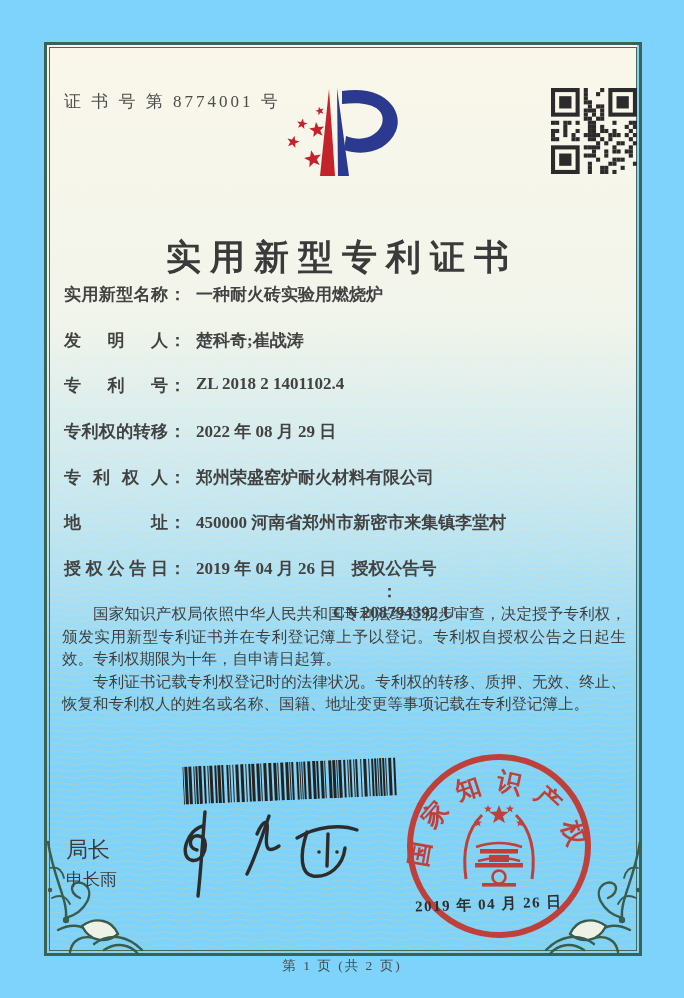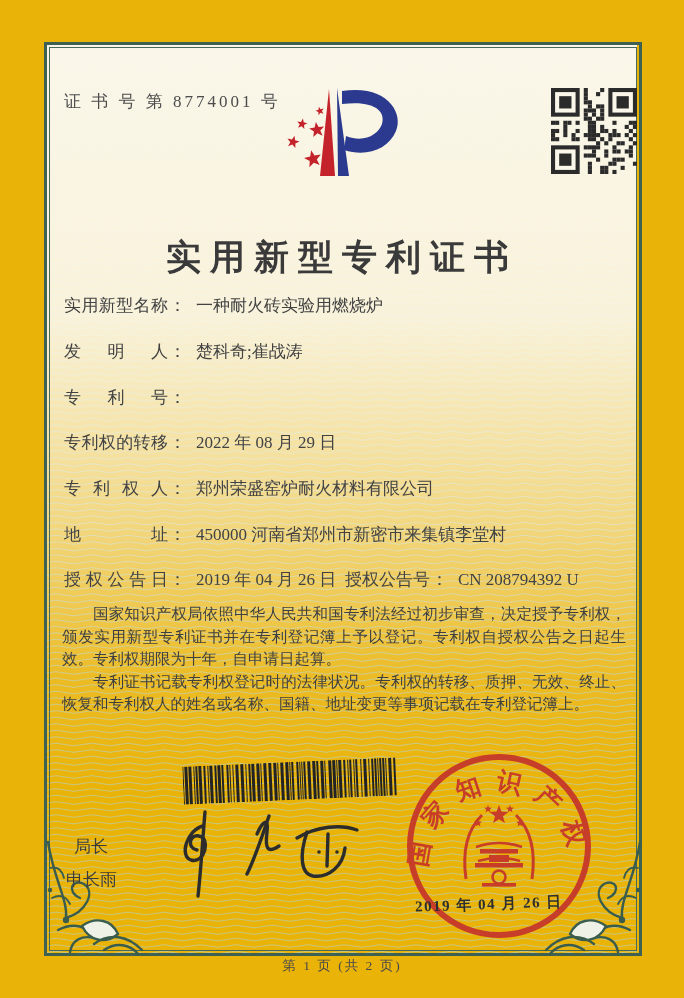--- a/index.html
+++ b/index.html
@@ -1,50 +1,50 @@
 <!DOCTYPE html>
 <html><head>
 <meta charset="utf-8">
 <style>
   html,body{margin:0;padding:0;background:#efecdc;}
   .cert{
     position:relative;width:684px;height:998px;margin:0 auto;overflow:hidden;
-    background:#eab308;
+    background:#7dd3fc;
     font-family:"Liberation Serif","DejaVu Serif",serif;color:#3d3d3d;
   }
   .abs{position:absolute;}
   
   #waves{left:47px;top:45px;width:590px;height:908px;}
   #wave-fade{left:47px;top:45px;width:590px;height:908px;
     background:linear-gradient(180deg,rgba(250,247,234,1) 0%,rgba(250,247,234,.93) 30%,
       rgba(250,247,234,.55) 52%,rgba(250,247,234,.12) 70%,rgba(250,247,234,0) 82%);}
   
   .frame{inset:42px 42px 42px 44px;border:3px solid #3d6152;pointer-events:none;}
   .frame::after{content:"";position:absolute;inset:2px;border:1px solid #47695a;}
   
   .cert-no{left:64px;top:90px;font-size:17px;letter-spacing:3px;color:#4c4c4c;}
   .logo{left:282px;top:74px;width:168px;height:130px;}
   .qr{left:551px;top:88px;width:86px;height:86px;}
   .title{left:0;right:0;top:210px;text-align:center;font-size:35px;font-weight:700;
     letter-spacing:9px;color:#3a3a3a;margin-top:24px;}
   
   .fields{left:64px;top:283px;right:46px;}
-  .field-row{height:45.7px;display:flex;align-items:center;font-size:17px;color:#424242;position:relative;}
+  .field-row{height:45.7px;display:flex;font-size:17px;color:#424242;position:relative;font-weight:bold;}
   .f-label{display:inline-block;width:104px;text-align:justify;text-align-last:justify;white-space:nowrap;}
   .f-colon{margin:0 10px 0 1px;}
-  .grant-no{position:absolute;left:281px;display:flex;align-items:center;}
+  .grant-no{position:absolute;left:269px;display:flex;align-items:center;flex-direction:column;}
   .g-label{white-space:nowrap;}
   
   .paras{left:62px;right:58px;top:603px;font-size:15.5px;line-height:22.6px;
     text-align:justify;color:#3f3f3f;}
   .paras p{margin:0;text-indent:2em;}
   
   .barcode{left:183px;top:762px;width:216px;height:38px;transform:rotate(-2.5deg);}
   
-  .sig-title{left:74px;top:835px;font-size:17px;color:#3c3c3c;}
+  .sig-title{left:66px;top:835px;font-size:22px;color:#3c3c3c;}
   .sig-name{left:66px;top:868px;font-size:17px;color:#3c3c3c;}
   .sig-script{left:165px;top:804px;width:205px;height:102px;}
   
   .seal{left:404px;top:751px;width:190px;height:190px;opacity:.92;}
   .seal-date{left:415px;top:895px;font-size:15px;letter-spacing:1.5px;color:#2f2f2f;
     transform:rotate(-2deg);font-weight:600;}
   
   .footer{left:0;right:0;top:937px;text-align:center;font-size:13.5px;letter-spacing:2px;color:#4a4a4a;margin-top:20px;}
   
   .orn{width:112px;height:122px;}
@@ -373,20 +373,21 @@
       <span>一种耐火砖实验用燃烧炉</span>
     </div>
     <div class="field-row">
       <span class="f-label">发明人</span>
         <span class="f-colon">：</span>
       <span>楚科奇;崔战涛</span>
     </div>
     <div class="field-row">
       <span class="f-label">专利号</span>
         <span class="f-colon">：</span>
+      <span>ZL 2018 2 1401102.4</span>
     </div>
     <div class="field-row">
       <span class="f-label">专利权的转移</span>
         <span class="f-colon">：</span>
       <span>2022 年 08 月 29 日</span>
     </div>
     <div class="field-row">
       <span class="f-label">专利权人</span>
         <span class="f-colon">：</span>
       <span>郑州荣盛窑炉耐火材料有限公司</span>

